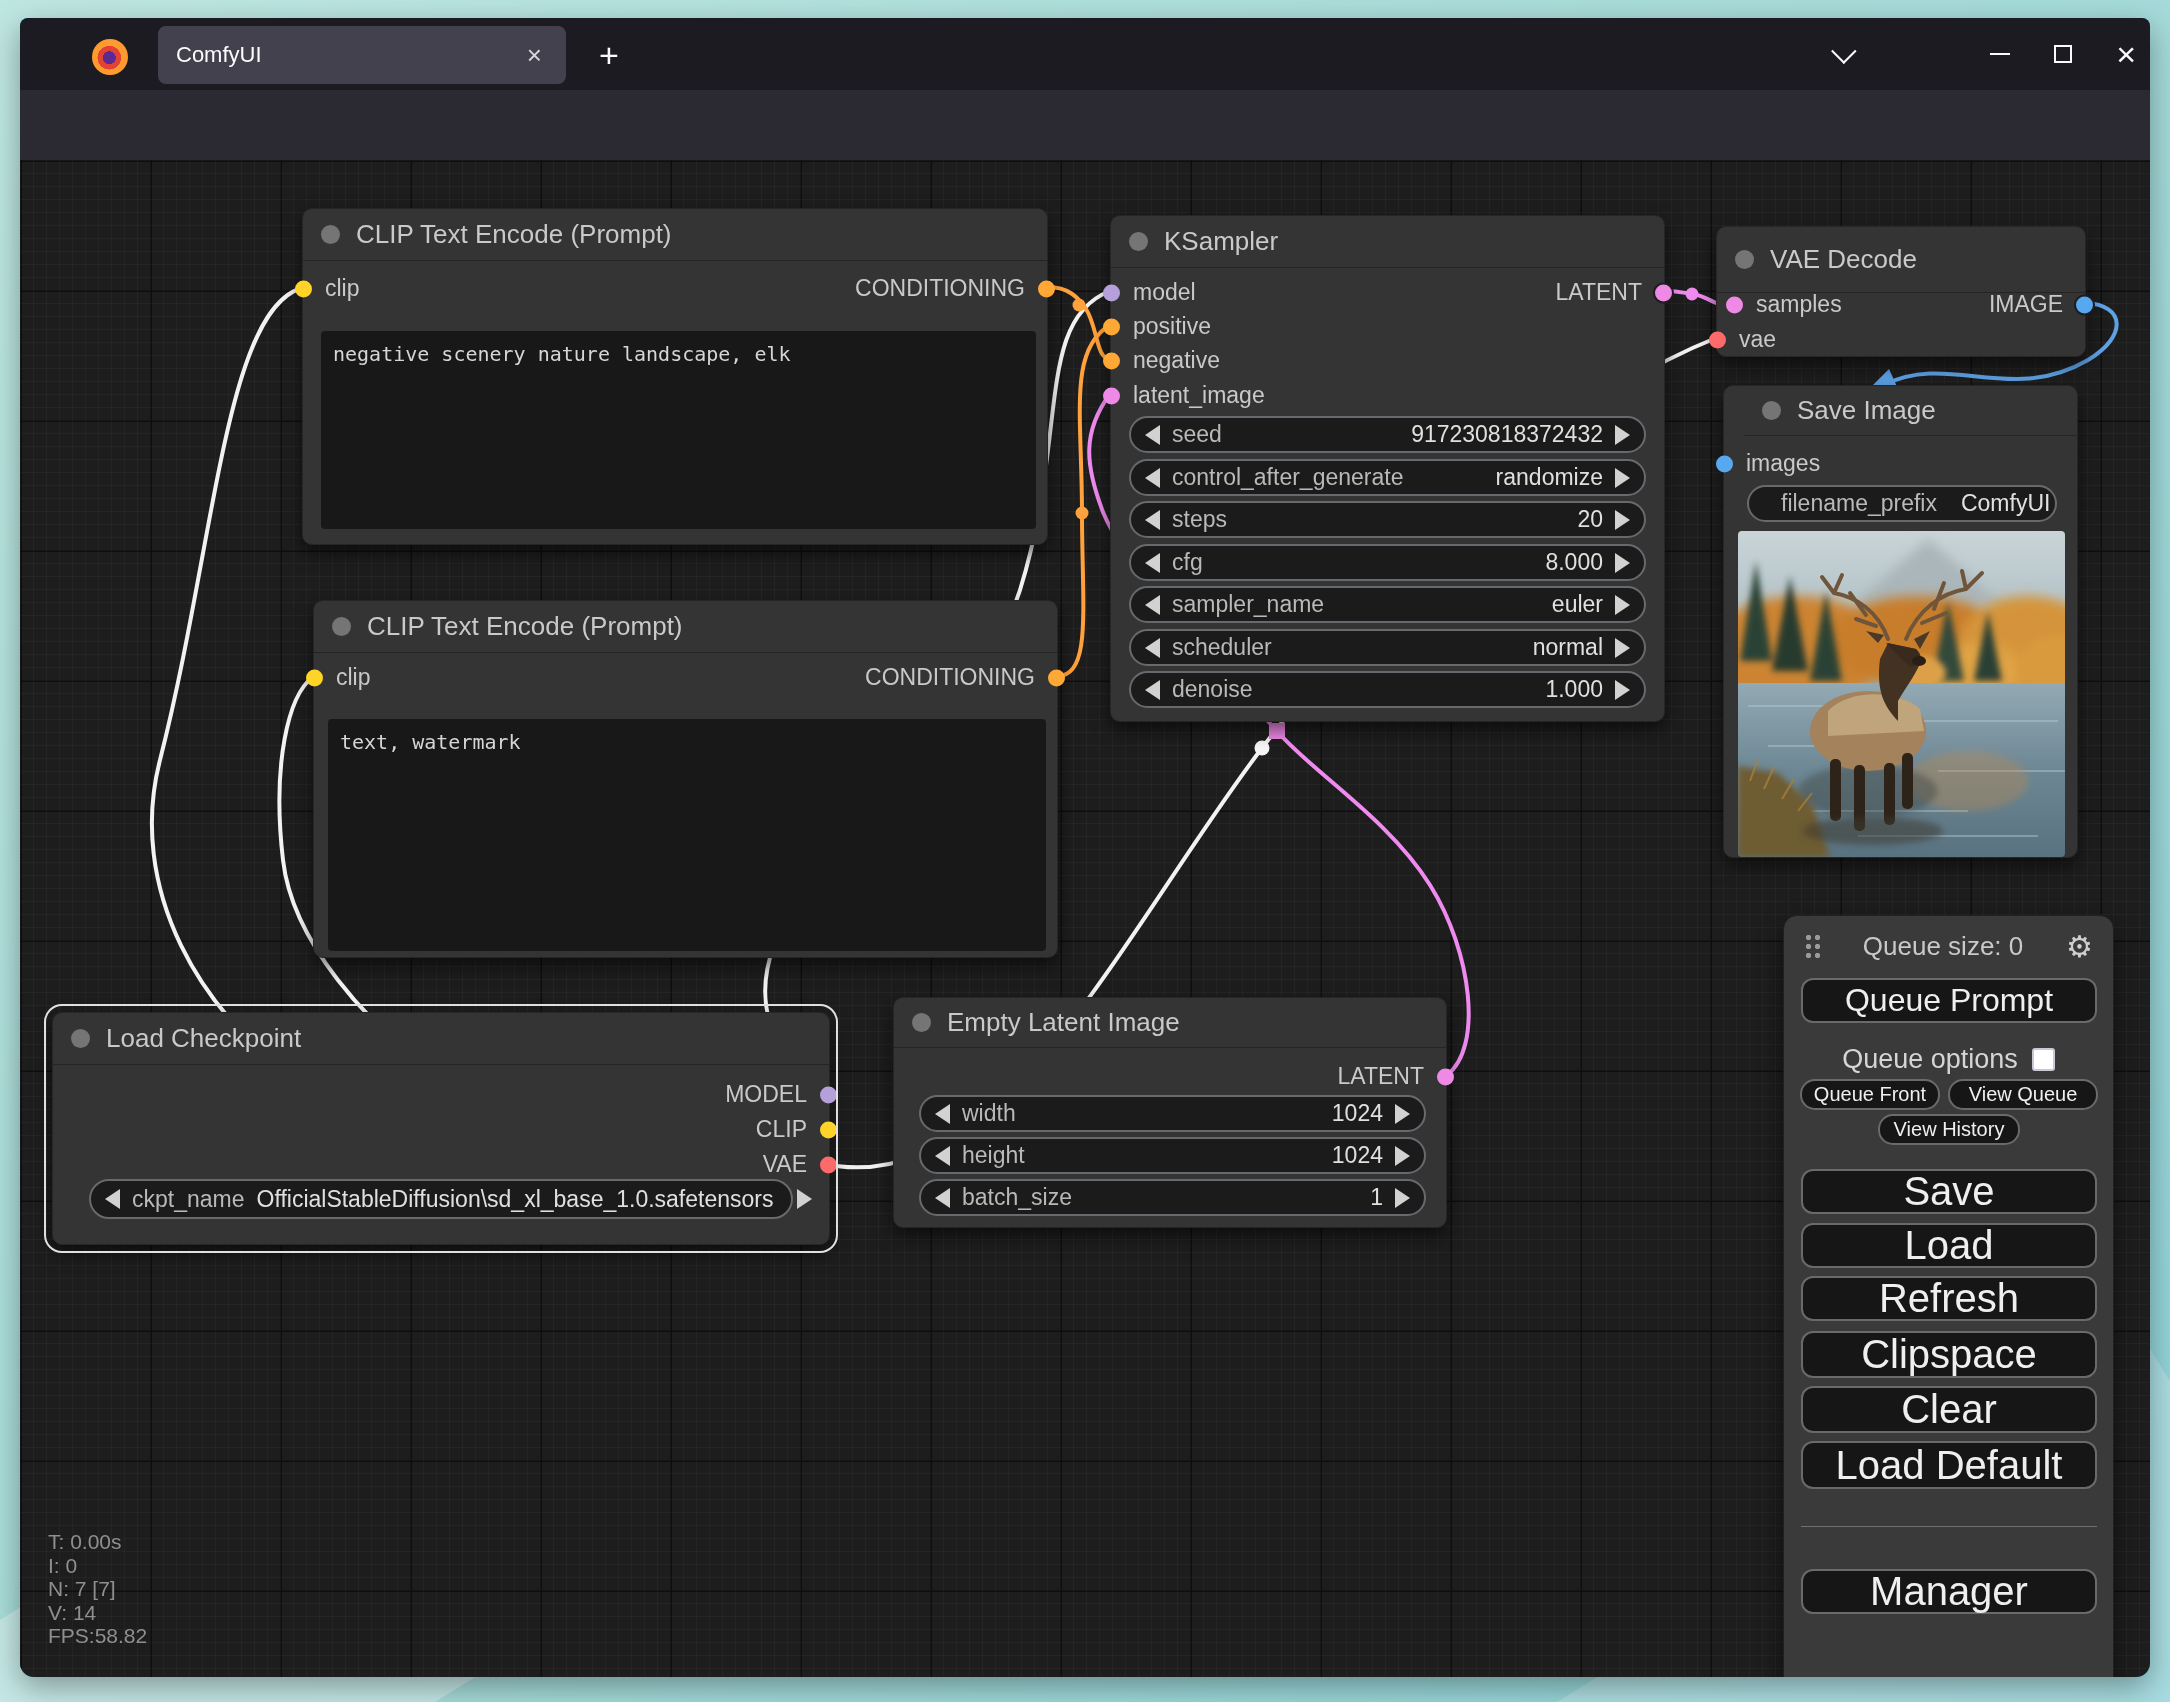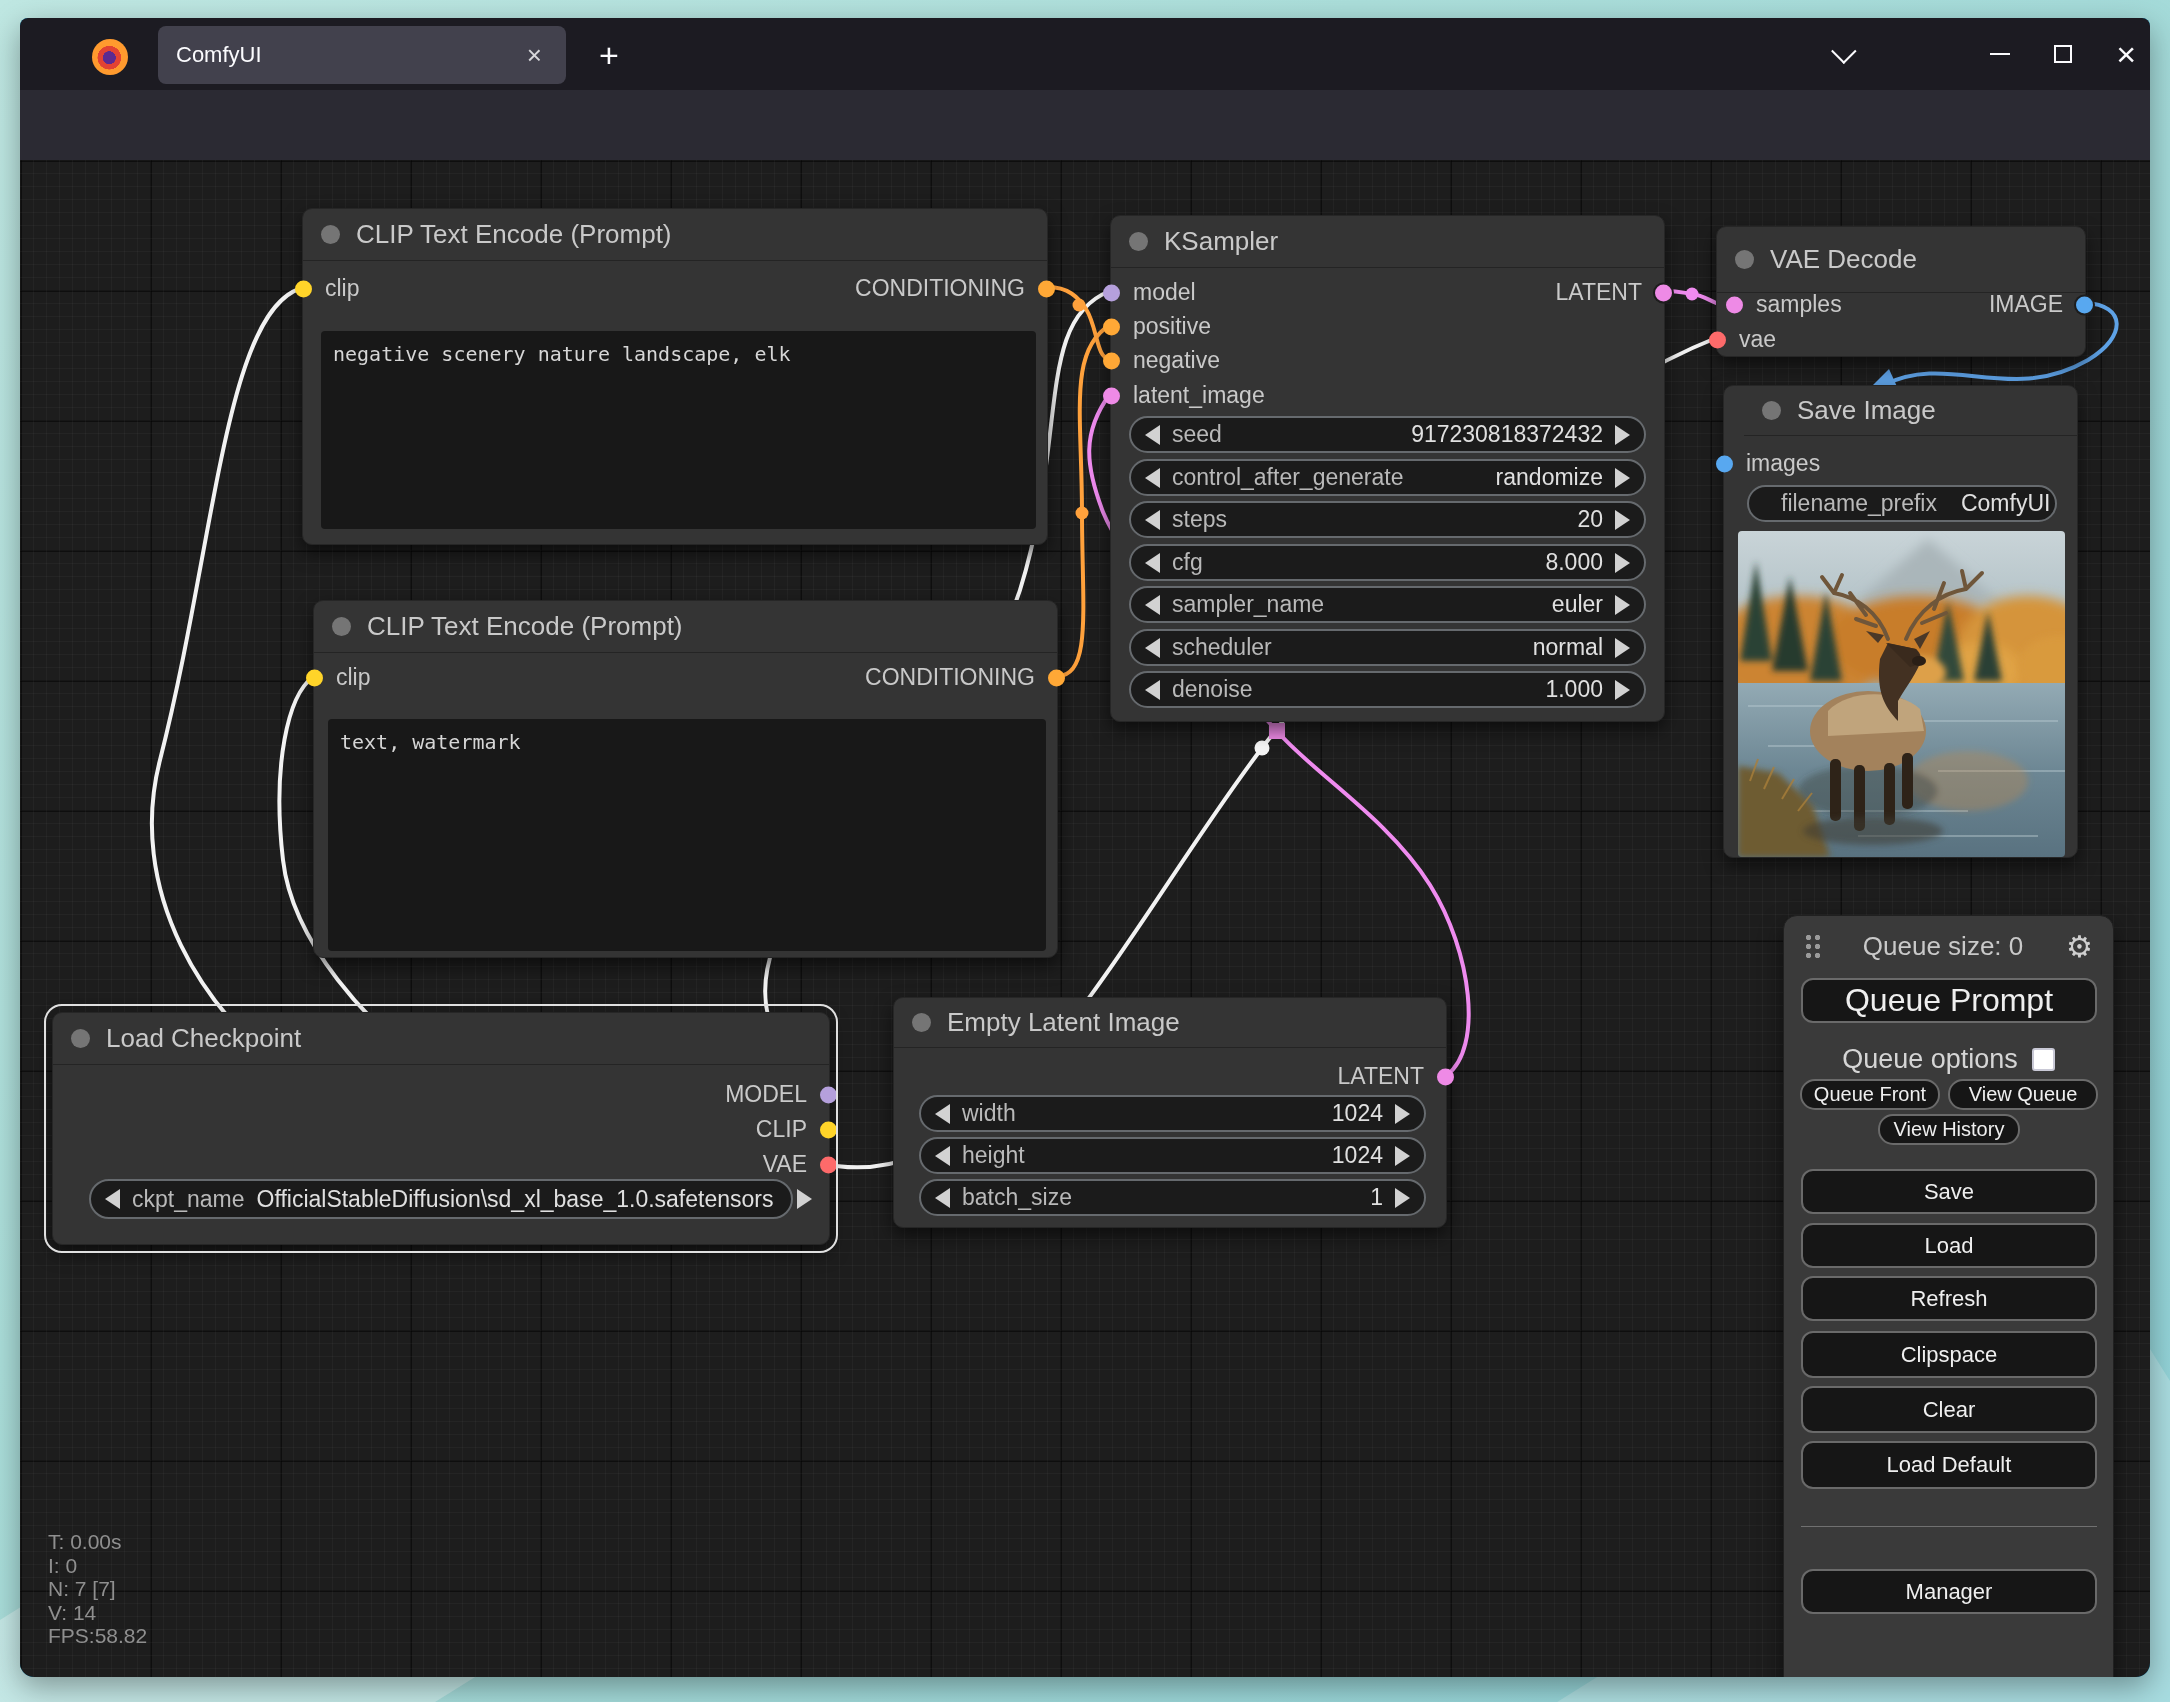--- a/index.html
+++ b/index.html
@@ -91,21 +91,21 @@
 
   
   .queue-panel{position:absolute; left:1763px; top:755px; width:331px; height:877px; background:#3a3a3a;
     border:1px solid #202020; border-radius:14px; z-index:3; box-shadow:0 10px 22px rgba(0,0,0,.5);}
   .qp-header{position:absolute; left:0; top:0; width:100%; height:60px; display:flex; align-items:center; padding:0 20px;}
   .drag-dots{width:16px; height:26px; background-image:radial-gradient(circle,#9a9a9a 2.4px,transparent 3px); background-size:9px 9px; flex:none;}
   .qp-title{flex:1; text-align:center; font-size:26px; color:#c9c9c9;}
   .gear{font-size:30px; color:#cfcfcf; flex:none; font-family:"DejaVu Sans", sans-serif;}
   .qbtn{position:absolute; background:#161616; border:2px solid #6a6a6a; border-radius:12px;
     color:#efefef; display:flex; align-items:center; justify-content:center; white-space:nowrap;}
-  .qbtn.big{left:17px; width:296px; height:45px; font-size:22px;}
+  .qbtn.big{left:17px; width:296px; height:45px; font-size:40px;}
   .qbtn.small{height:31px; font-size:20px; border-radius:15px;}
   .extra-row{position:absolute; left:0; top:128px; width:100%; display:flex; align-items:center; justify-content:center; gap:14px; font-size:27px; color:#d5d5d5;}
   .checkbox{width:23px; height:23px; background:#ffffff; border:2px solid #c9c9d6; border-radius:3px;}
   .qp-divider{position:absolute; left:17px; top:872px; width:296px; height:1px; background:#707070;}
 
   .stats{position:absolute; left:28px; top:1370px; font-size:21px; color:#8f8f8f; line-height:23.5px; z-index:2;}
 </style>
 </head>
 <body>
 

